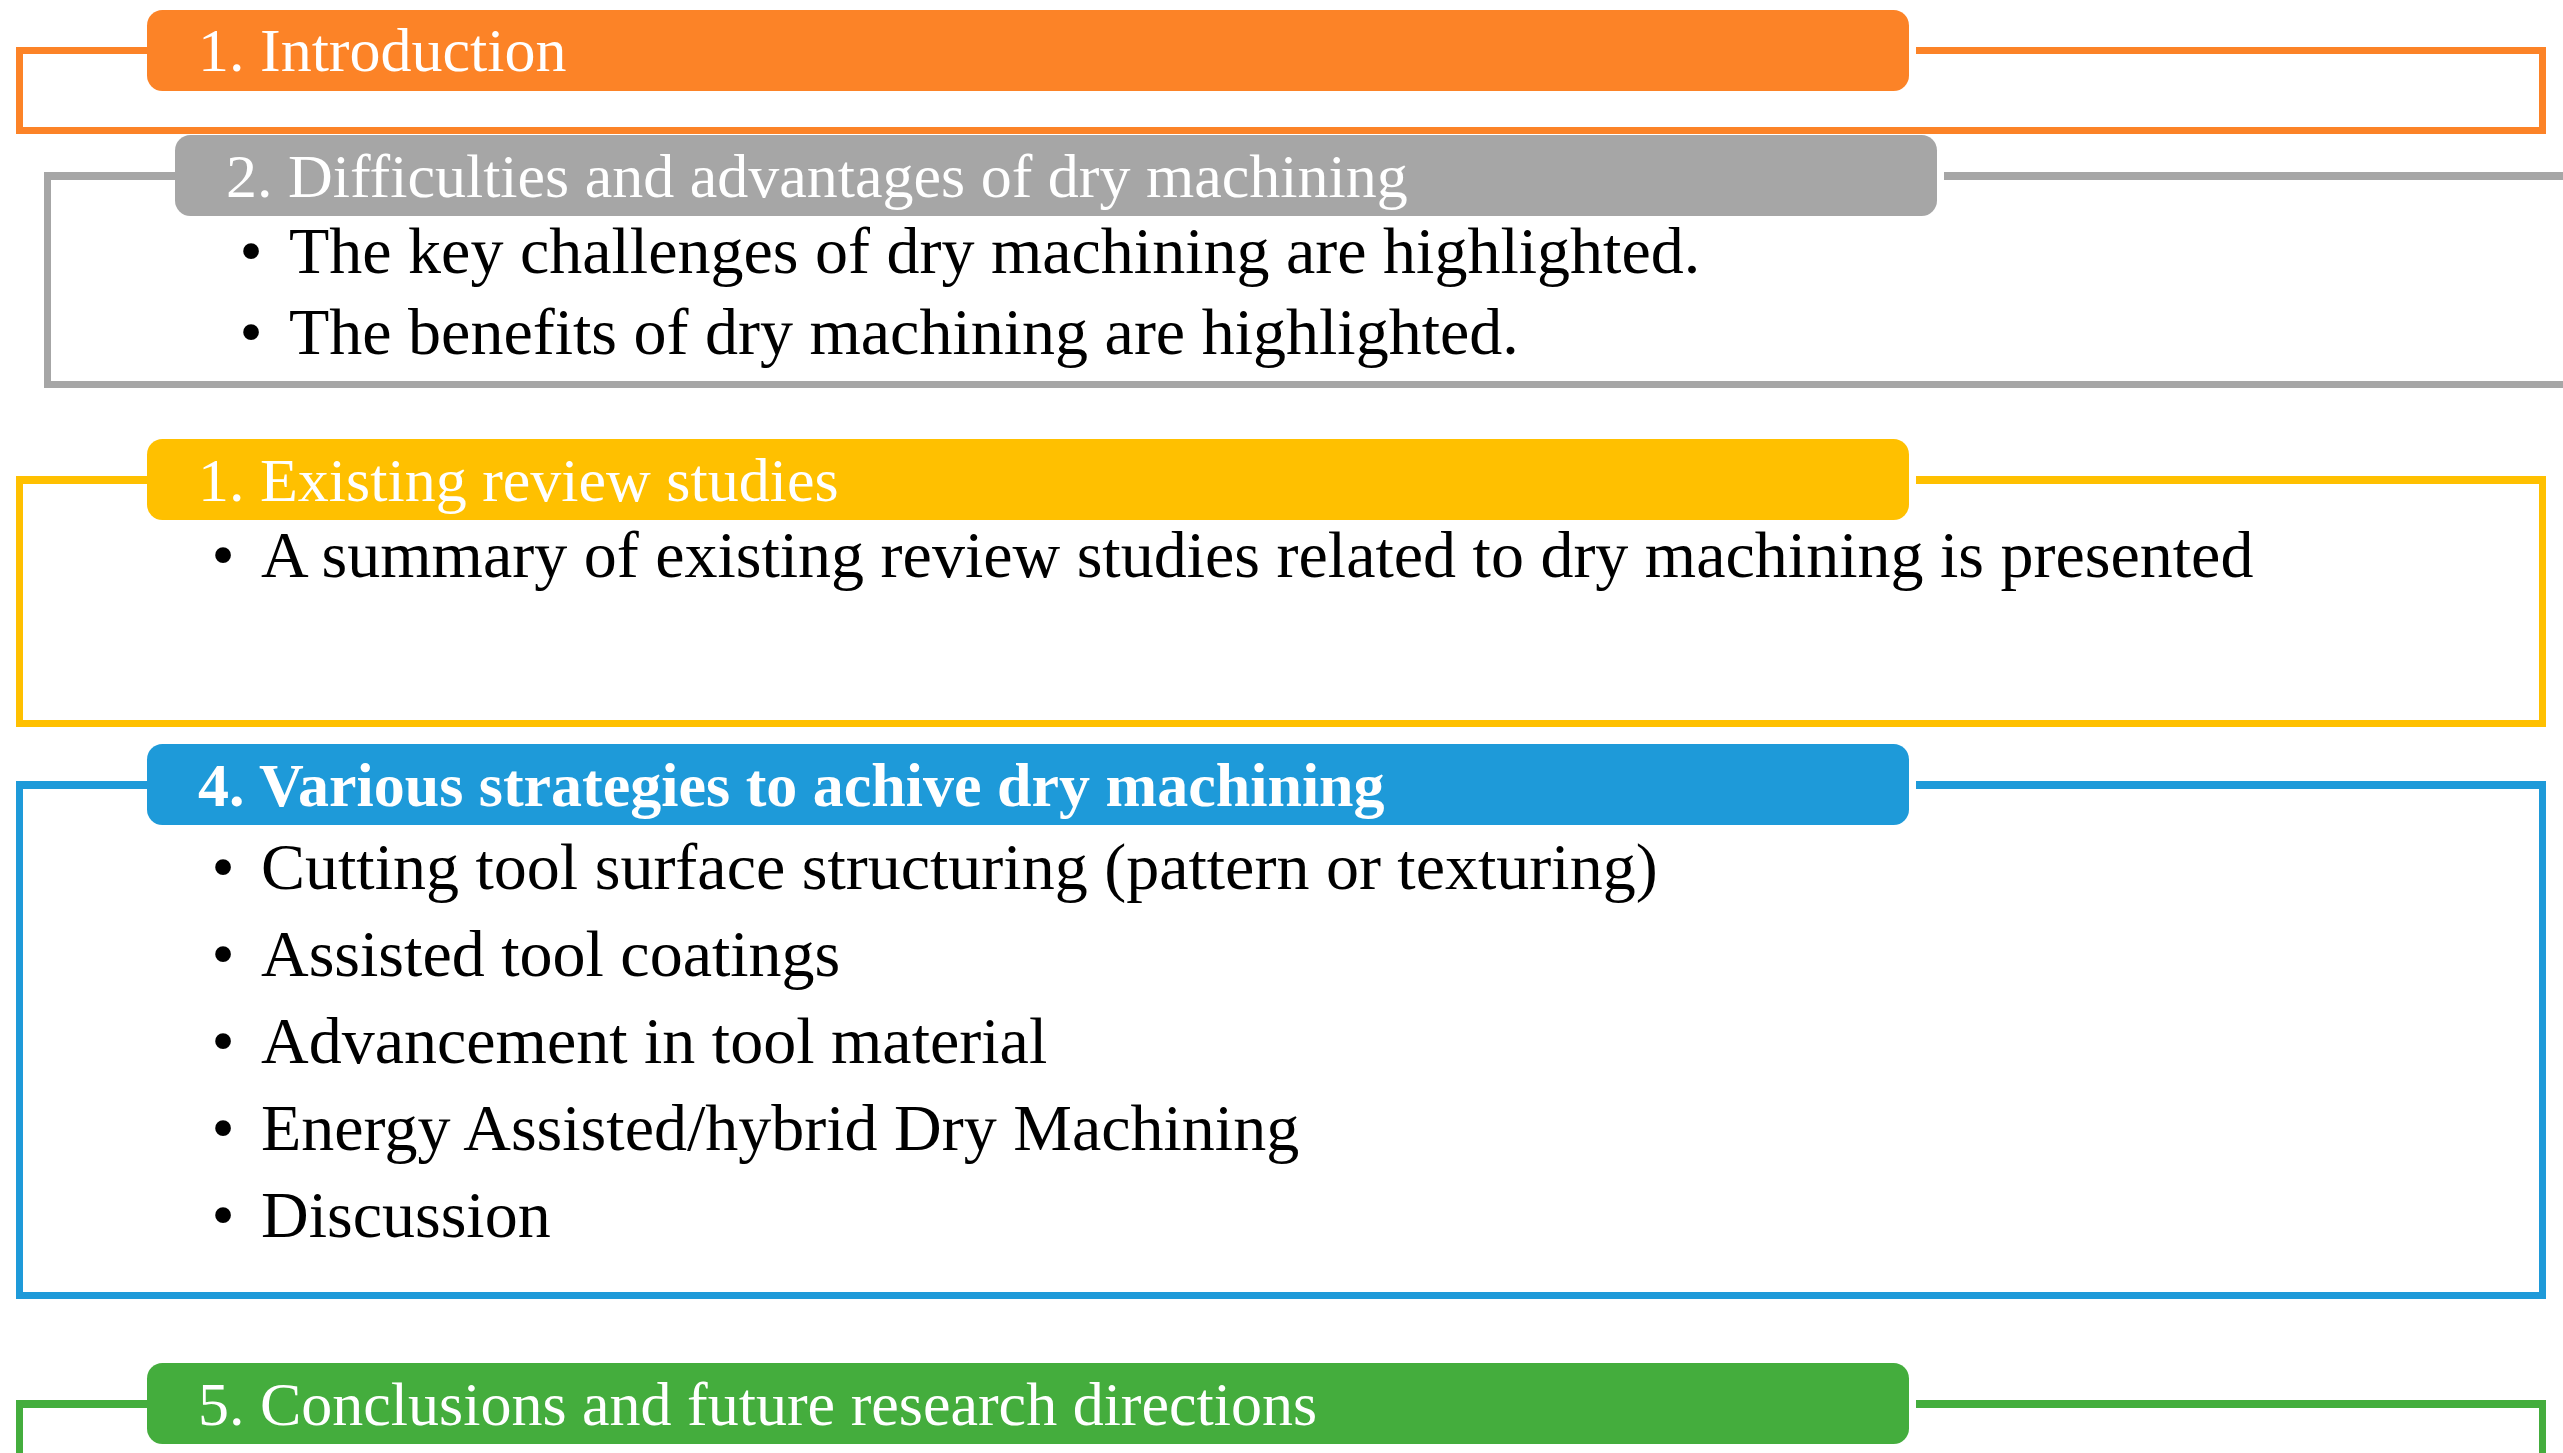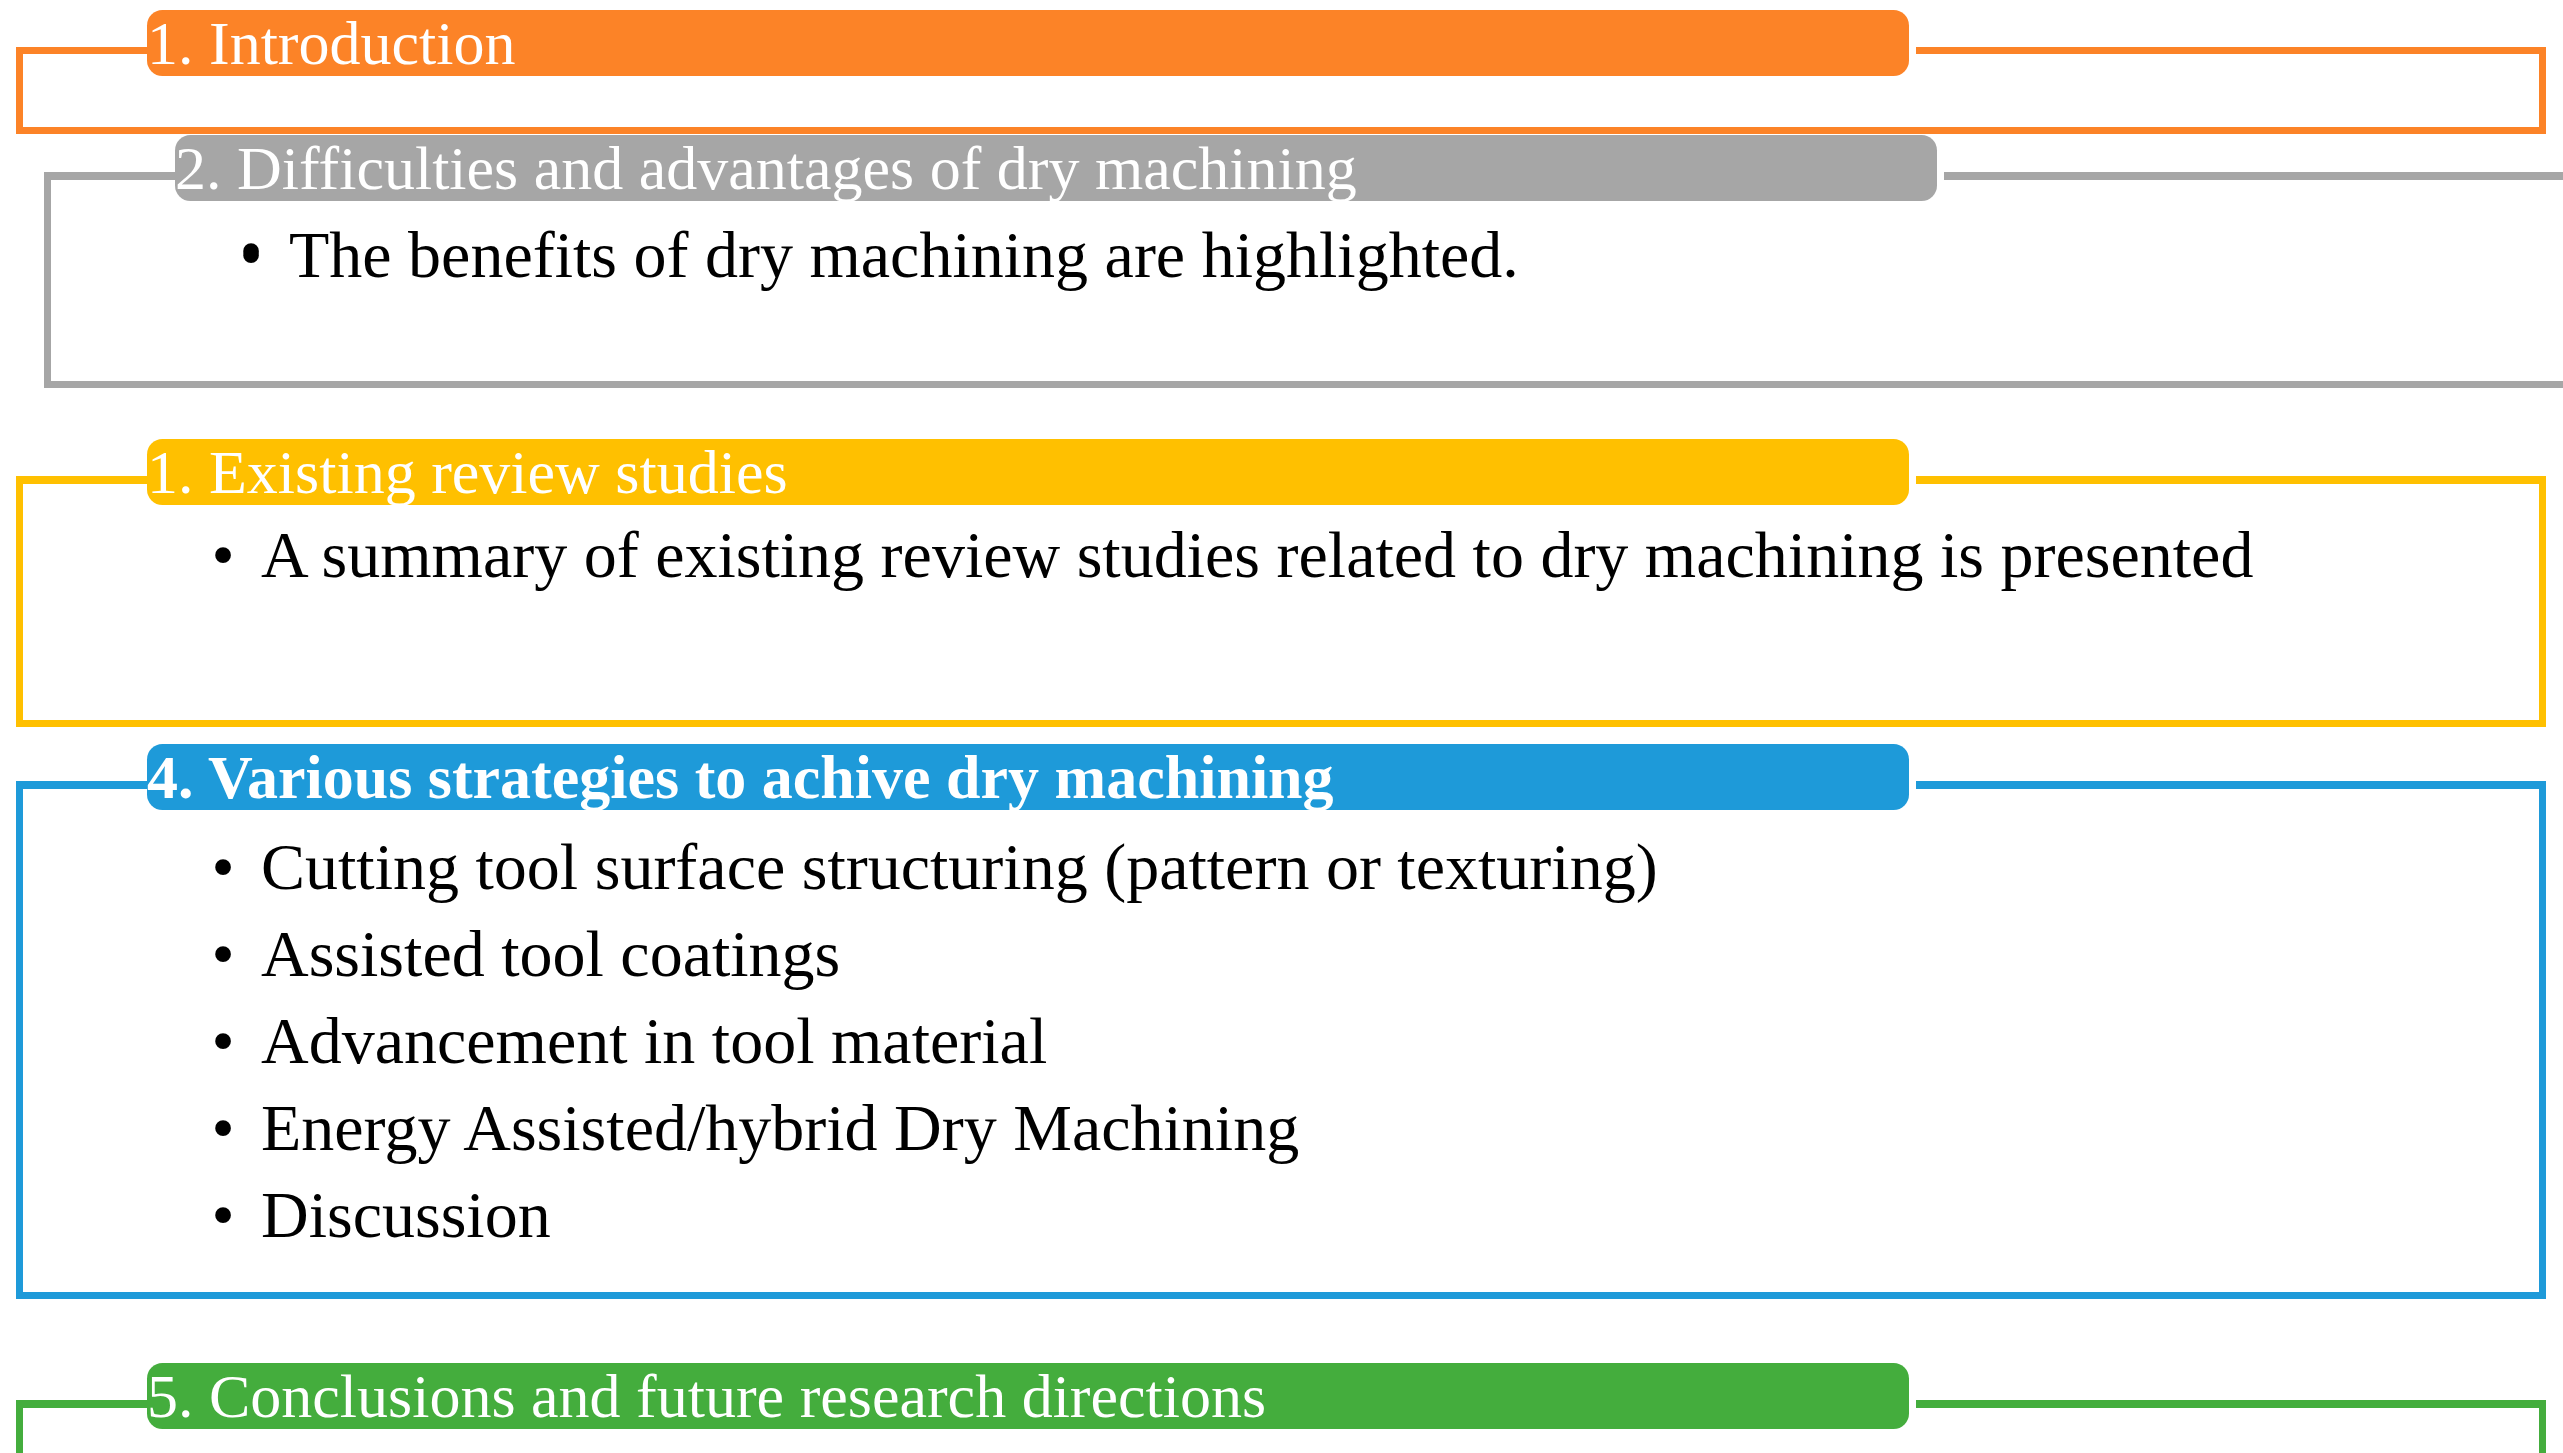--- a/index.html
+++ b/index.html
@@ -44,28 +44,29 @@
     top: 0;
   }
   .stub-left  { left: 0px;  width: 131px; }   
   .stub-right { left: 1893px; right: 0px; }   
 
   
   .pill {
     position: absolute;
     left: 131px;             
     width: 1762px;           
-    height: 66px;
+    height: 81px;
     border-radius: 15.4px;
     box-sizing: border-box;
     display: flex;
     align-items: center;
     color: #ffffff;
     font-size: 62px;
     line-height: 1;
+    padding-left: 51px;
     white-space: nowrap;
     letter-spacing: 0px;
     text-align: right;
   }
   .pill-text { display: block; }
 
   
   .bullets {
     position: absolute;
     left: 190px;
@@ -141,20 +142,21 @@
     <div class="frame" style="border-color: rgb(166, 166, 166);">
       <div class="stub stub-left" style="background: rgb(166, 166, 166);"></div>
       <div class="stub stub-right" style="background: rgb(166, 166, 166);"></div>
     </div>
     <div class="pill" style="background: rgb(166, 166, 166);">
       <span class="pill-text">2. Difficulties and advantages of dry machining</span>
     </div>
     <ul class="bullets">
       <li class="bullet">
         <span class="dot">•</span>
+        <span class="bullet-text">The key challenges of dry machining are highlighted.</span>
       </li>
       <li class="bullet">
         <span class="dot">•</span>
         <span class="bullet-text">The benefits of dry machining are highlighted.</span>
       </li>
     </ul>
   </div>
 
   <div class="section" id="sec-3">
     <div class="frame" style="border-color: rgb(255, 192, 0);">

